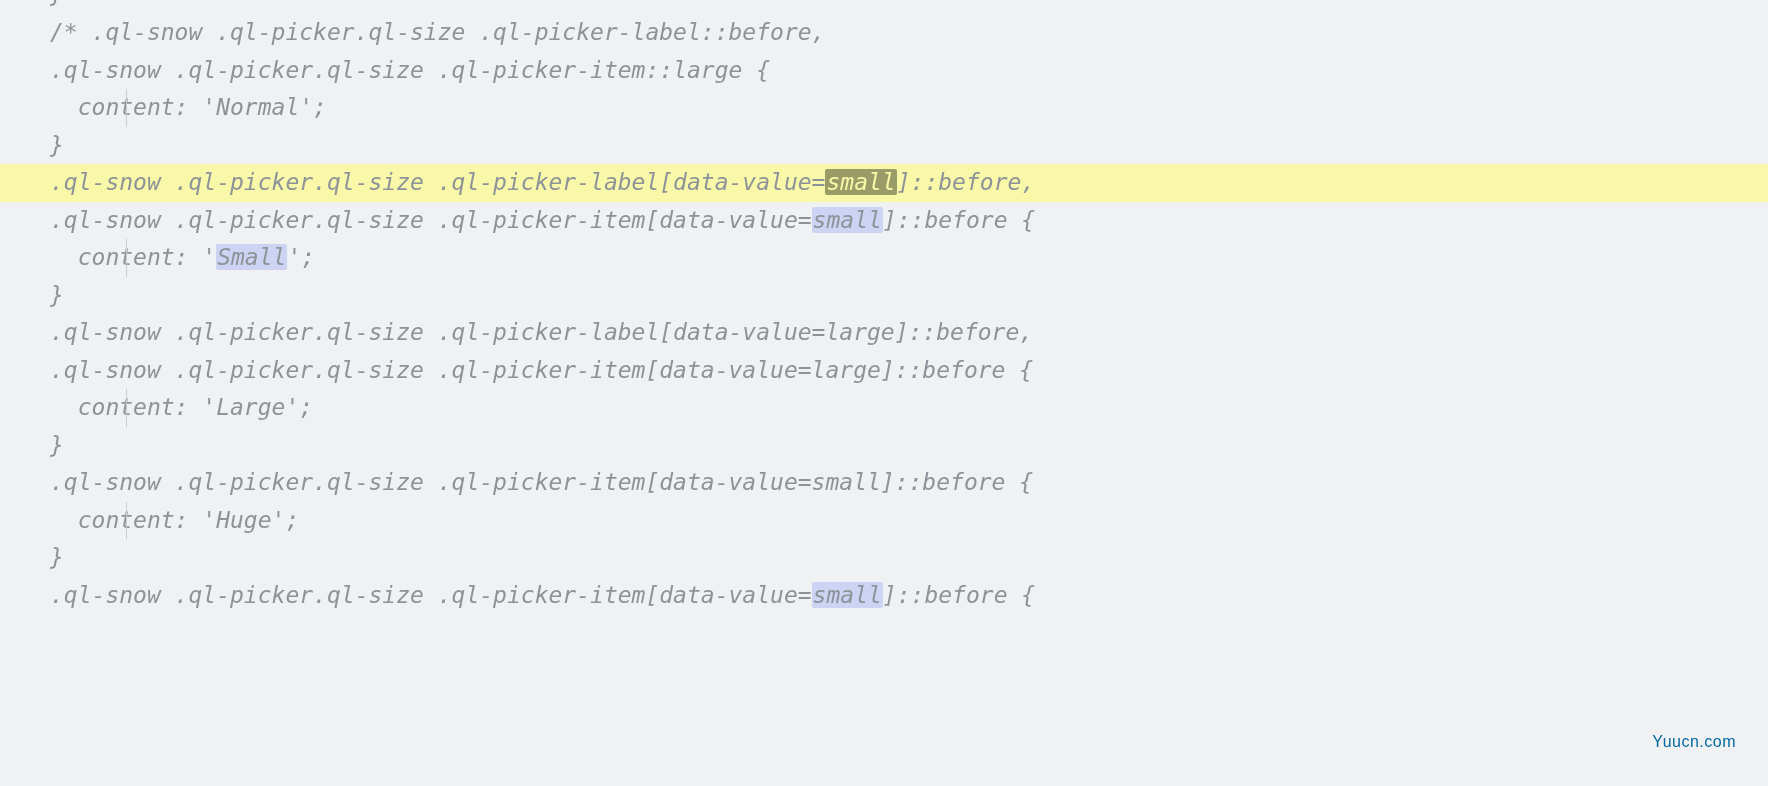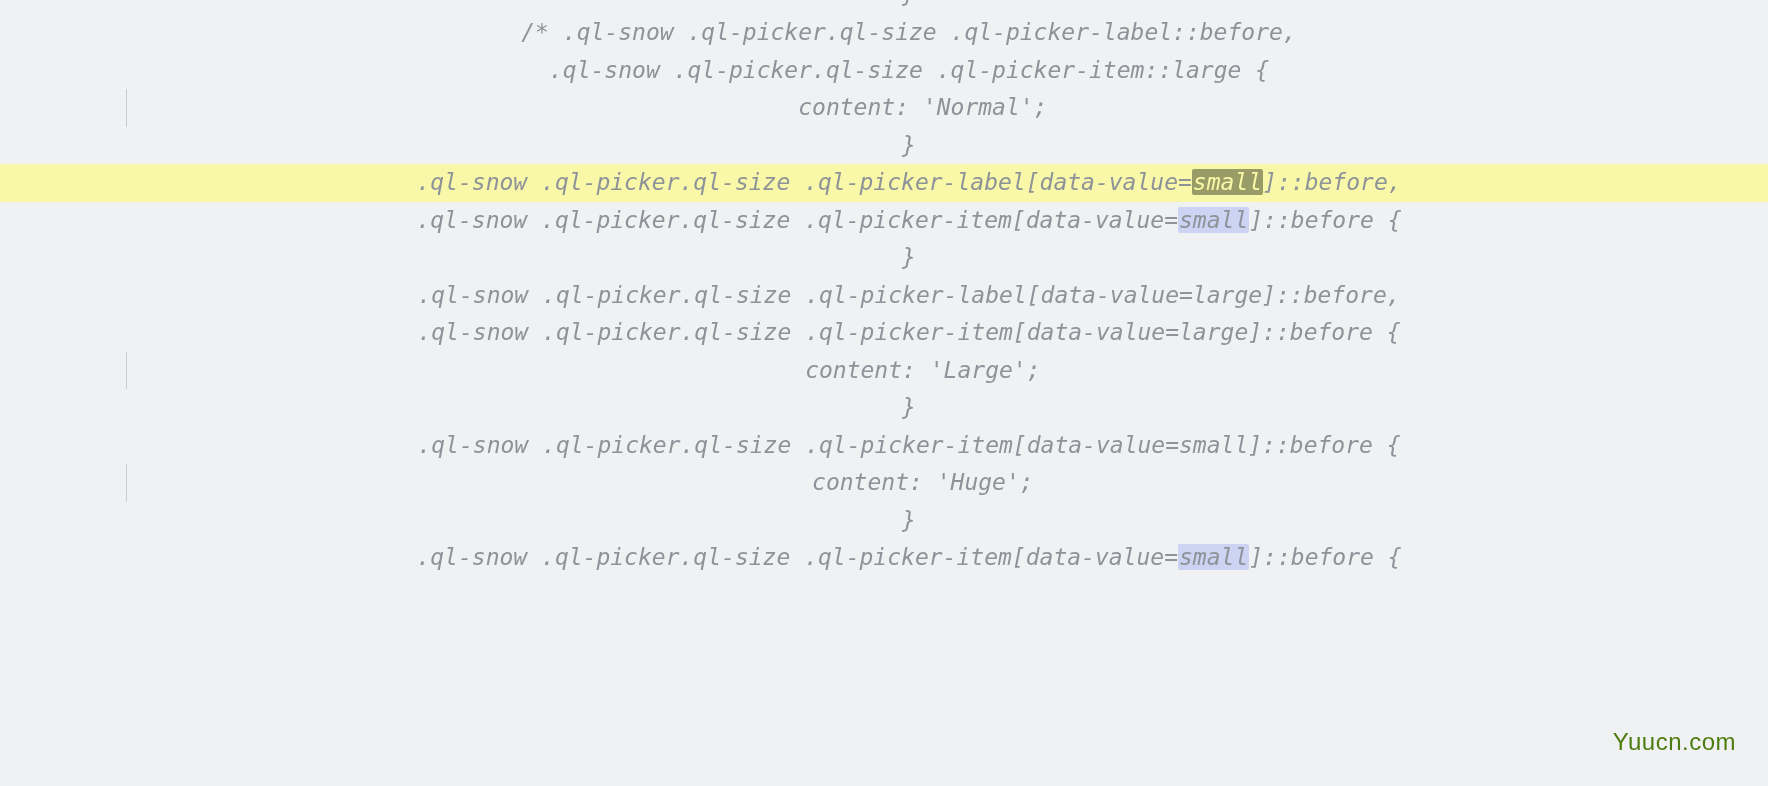--- a/index.html
+++ b/index.html
@@ -15,21 +15,20 @@
     position: relative;
   }
   .editor {
     padding-left: 50px;
     padding-top: 0;
   }
   .line {
     white-space: pre;
     position: relative;
     height: 37.5px;
-    text-align: center;
   }
   .line.partial-top { height: 14px; overflow: hidden; }
   .line.partial-top .shift { position: relative; top: -24px; }
   .line.partial-bottom { height: 22px; overflow: hidden; }
   .line.highlighted {
     background: #f8f8a8;
   }
   .line.highlighted::before {
     content: "";
     position: absolute;
@@ -56,38 +55,39 @@
     bottom: 0;
     width: 1px;
     background: #c9ccd0;
     z-index: 1;
   }
   .indent-wrap { position: relative; }
   .watermark {
     position: absolute;
     right: 32px;
     bottom: 26px;
-    color: #4d7c0f;
+    color: #0369a1;
     font-style: normal;
     font-family: sans-serif;
-    font-size: 24px;
+    font-size: 16px;
     letter-spacing: 0.5px;
   }
 </style>
 </head>
 <body>
 
 <div class="editor" id="editor">
     <div class="line partial-top"><div class="shift">}</div></div>
     <div class="line">/* .ql-snow .ql-picker.ql-size .ql-picker-label::before,</div>
     <div class="line">.ql-snow .ql-picker.ql-size .ql-picker-item::large {</div>
     <div class="line"><span class="guide"></span><span class="indent-wrap">  content: 'Normal';</span></div>
     <div class="line">}</div>
     <div class="line highlighted">.ql-snow .ql-picker.ql-size .ql-picker-label[data-value=<span class="sel-current">small</span>]::before,</div>
     <div class="line">.ql-snow .ql-picker.ql-size .ql-picker-item[data-value=<span class="sel-match">small</span>]::before {</div>
+    <div class="line"><span class="guide"></span>  content: '<span class="sel-match">Small</span>';</div>
     <div class="line">}</div>
     <div class="line">.ql-snow .ql-picker.ql-size .ql-picker-label[data-value=large]::before,</div>
     <div class="line">.ql-snow .ql-picker.ql-size .ql-picker-item[data-value=large]::before {</div>
     <div class="line"><span class="guide"></span><span class="indent-wrap">  content: 'Large';</span></div>
     <div class="line">}</div>
     <div class="line">.ql-snow .ql-picker.ql-size .ql-picker-item[data-value=small]::before {</div>
     <div class="line"><span class="guide"></span><span class="indent-wrap">  content: 'Huge';</span></div>
     <div class="line">}</div>
     <div class="line">.ql-snow .ql-picker.ql-size .ql-picker-item[data-value=<span class="sel-match">small</span>]::before {</div>
   </div>

